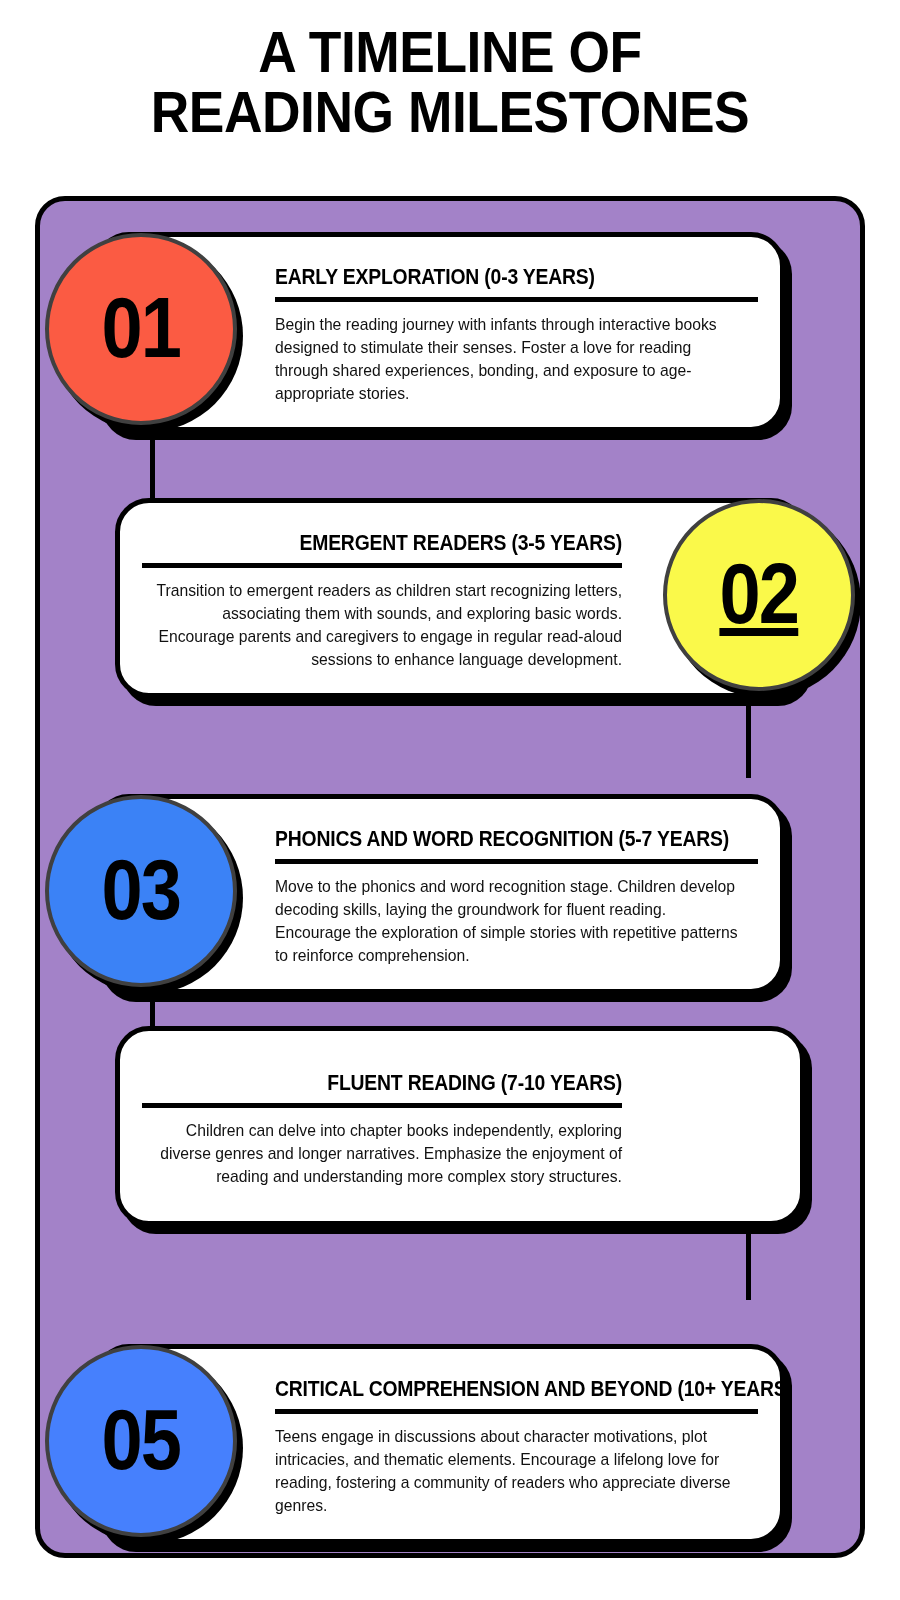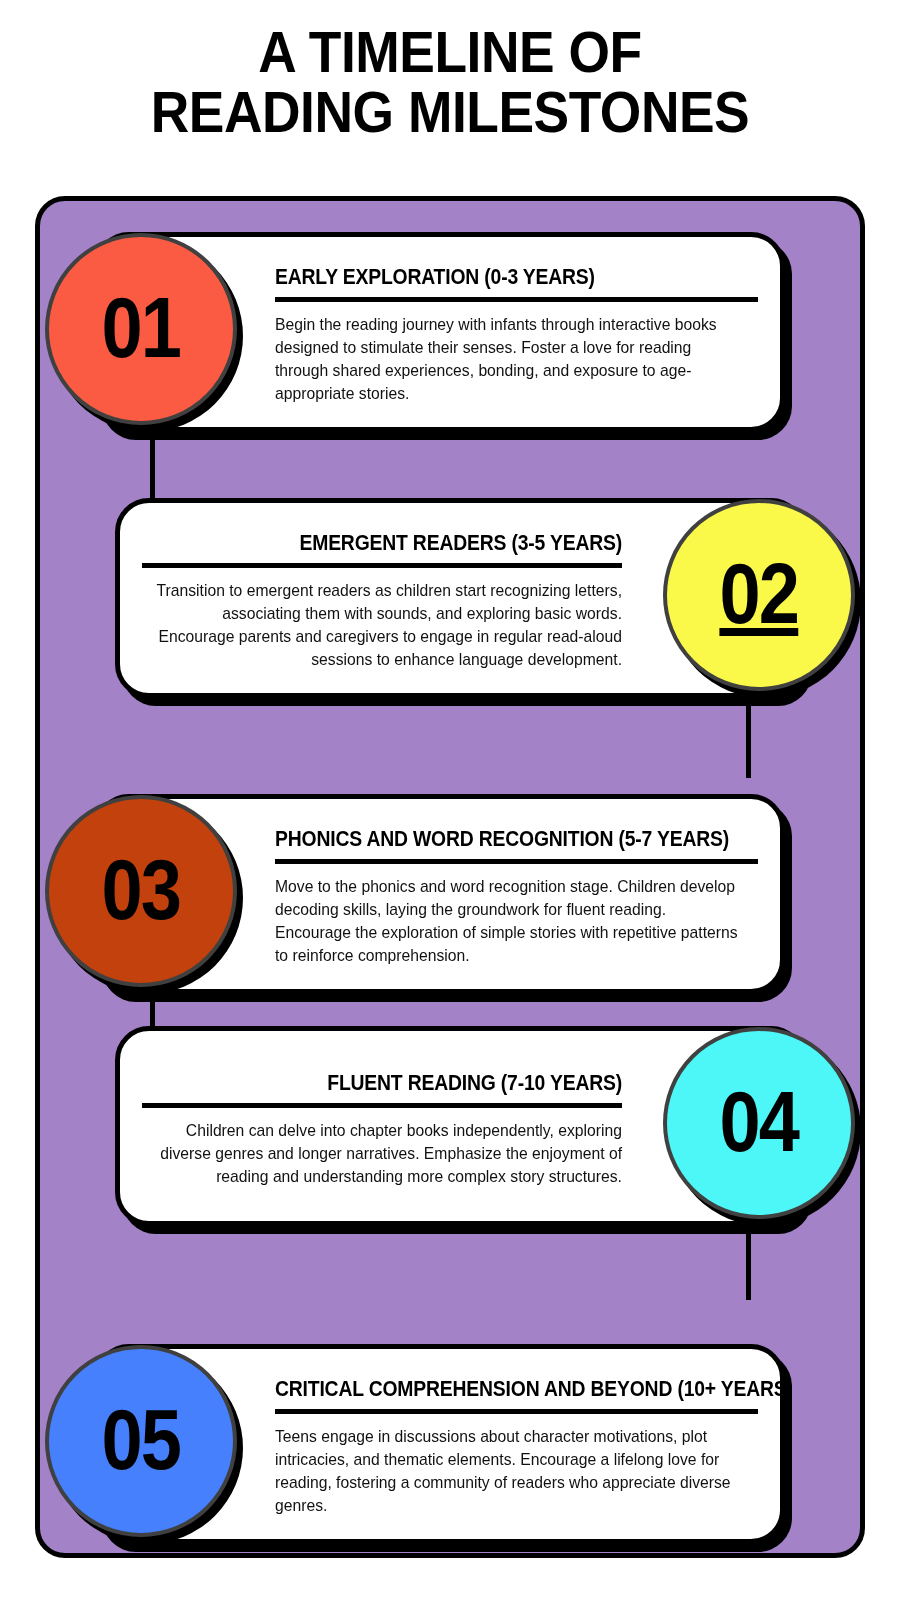--- a/index.html
+++ b/index.html
@@ -167,35 +167,32 @@
 </div>
 
 <div class="step left" style="top:794px;">
   <div class="card">
     <div class="card-inner">
       <div class="card-title">PHONICS AND WORD RECOGNITION (5-7 YEARS)</div>
       <div class="rule"></div>
       <div class="card-body">Move to the phonics and word recognition stage. Children develop decoding skills, laying the groundwork for fluent reading. Encourage the exploration of simple stories with repetitive patterns to reinforce comprehension.</div>
     </div>
   </div>
-  <div class="num-circle" style="background:#c2410c;">
+  <div class="num-circle" style="background:#3b82f6;">
     <span>03</span>
   </div>
 </div>
 
 <div class="step right" style="top:1026px;">
   <div class="card">
     <div class="card-inner">
       <div class="card-title">FLUENT READING (7-10 YEARS)</div>
       <div class="rule"></div>
       <div class="card-body">Children can delve into chapter books independently, exploring diverse genres and longer narratives. Emphasize the enjoyment of reading and understanding more complex story structures.</div>
     </div>
-  </div>
-  <div class="num-circle" style="background:#4df7f7;">
-    <span>04</span>
   </div>
 </div>
 
 <div class="step left" style="top:1344px;">
   <div class="card">
     <div class="card-inner">
       <div class="card-title">CRITICAL COMPREHENSION AND BEYOND (10+ YEARS)</div>
       <div class="rule"></div>
       <div class="card-body">Teens engage in discussions about character motivations, plot intricacies, and thematic elements. Encourage a lifelong love for reading, fostering a community of readers who appreciate diverse genres.</div>
     </div>

